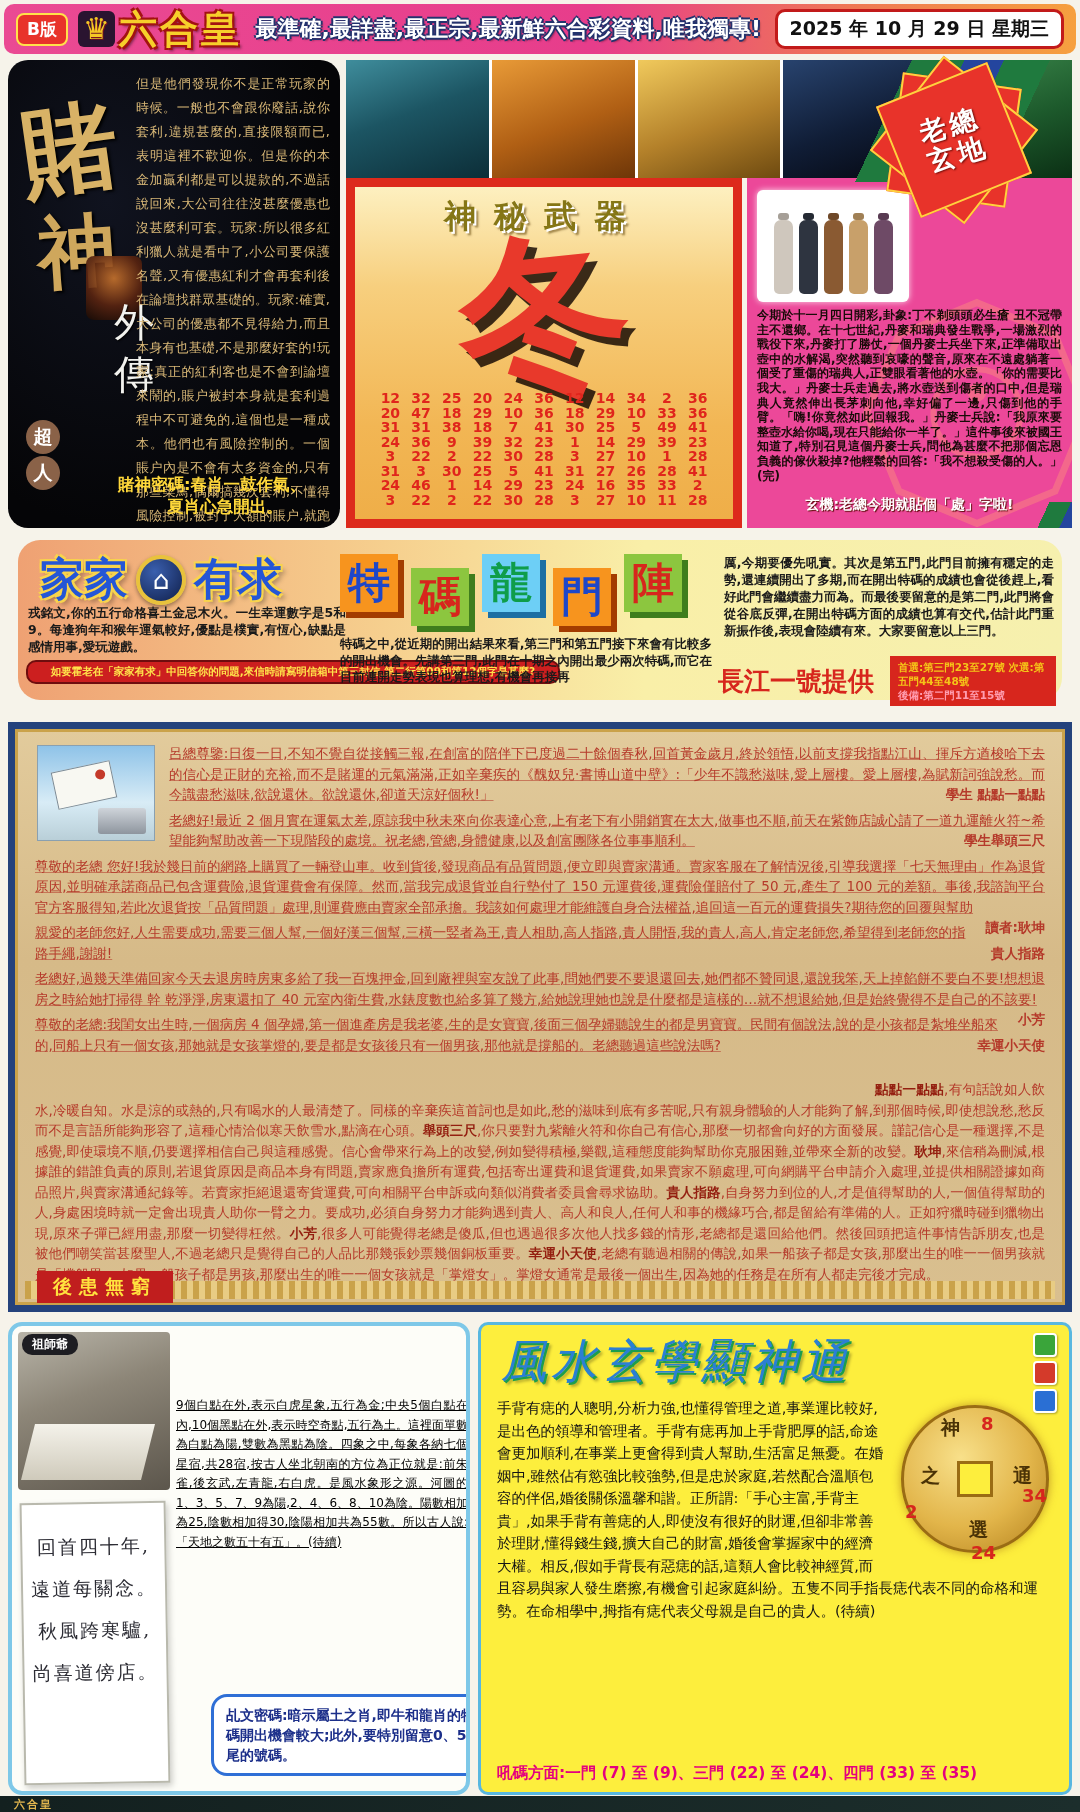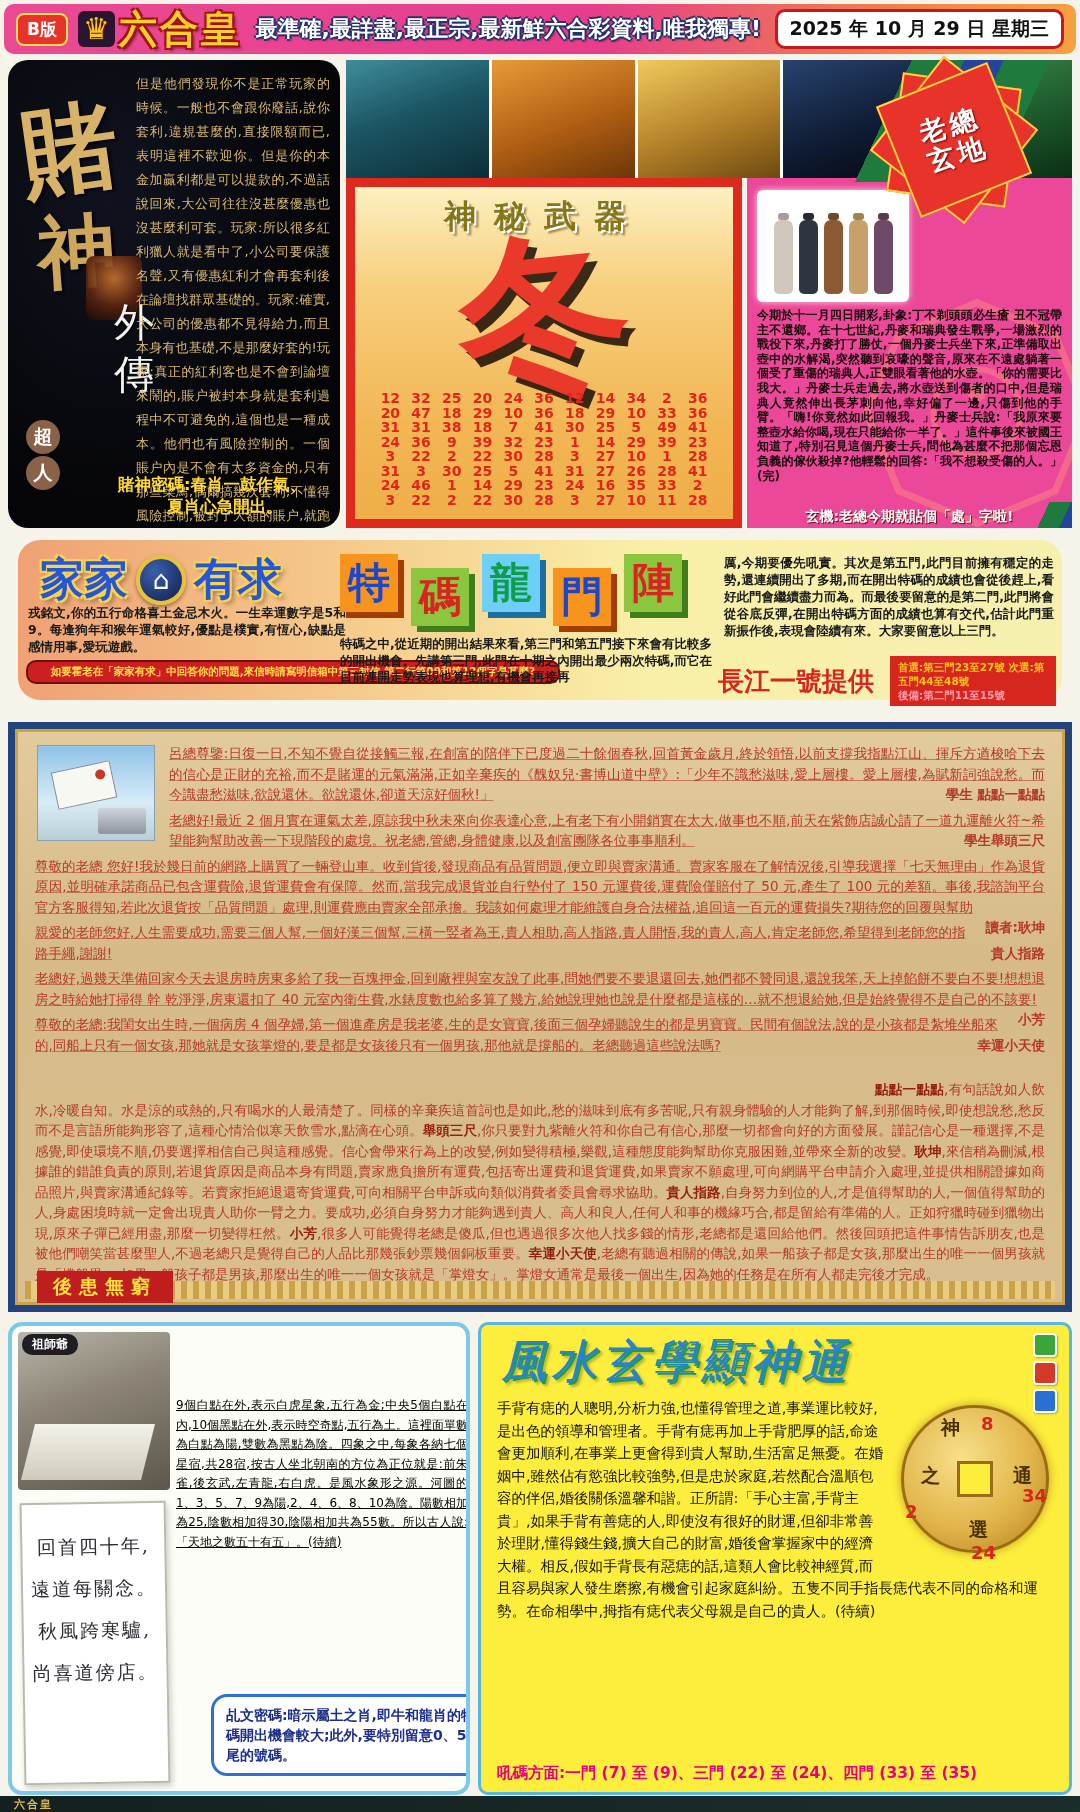--- a/index.html
+++ b/index.html
@@ -72,21 +72,21 @@
   .bagua{position:absolute;right:-20px;top:120px;opacity:.4;}
   .bottles-box{position:absolute;left:10px;top:12px;width:152px;height:112px;background:#fff;border-radius:6px;
     box-shadow:0 0 6px rgba(255,255,255,.8);display:flex;align-items:flex-end;justify-content:center;gap:6px;
     padding-bottom:8px;z-index:2;}
   .bottle{width:19px;height:74px;border-radius:7px 7px 5px 5px;position:relative;}
   .bottle::before{content:"";position:absolute;left:4px;top:-7px;width:11px;height:7px;border-radius:3px;
     background:inherit;filter:brightness(.8);}
   .bt1{background:#cfc7bd;}.bt2{background:#2e3440;}.bt3{background:#8a5a32;}.bt4{background:#c8a06a;}.bt5{background:#6e4a66;}
   .boss-story{position:absolute;left:10px;right:10px;top:130px;height:196px;color:#180b08;font-size:12px;
     line-height:14.6px;text-align:justify;font-weight:bold;z-index:2;}
-  .boss-myst{position:absolute;left:0;right:0;bottom:2px;text-align:center;color:#fff;font-weight:bold;
+  .boss-myst{position:absolute;left:0;right:0;bottom:14px;text-align:center;color:#fff;font-weight:bold;
     font-size:14px;text-shadow:1px 1px 1px #5a0a05;z-index:2;}
   .burst{position:absolute;left:880px;top:66px;width:148px;height:148px;z-index:6;}
   .burst i{position:absolute;inset:14px;background:#e8332a;border:2px solid #ffd23e;display:block;}
   .burst i.r0{transform:rotate(8deg);}.burst i.r30{transform:rotate(38deg);}.burst i.r60{transform:rotate(68deg);}
   .burst-text{position:absolute;inset:0;display:flex;flex-direction:column;align-items:center;justify-content:center;
     transform:rotate(-16deg);color:#fff;font-weight:bold;font-size:27px;line-height:30px;letter-spacing:4px;
     text-shadow:1px 1px 2px #6a0a05;}
 
   
   .band{position:absolute;left:18px;top:540px;width:1044px;height:160px;border-radius:22px;

